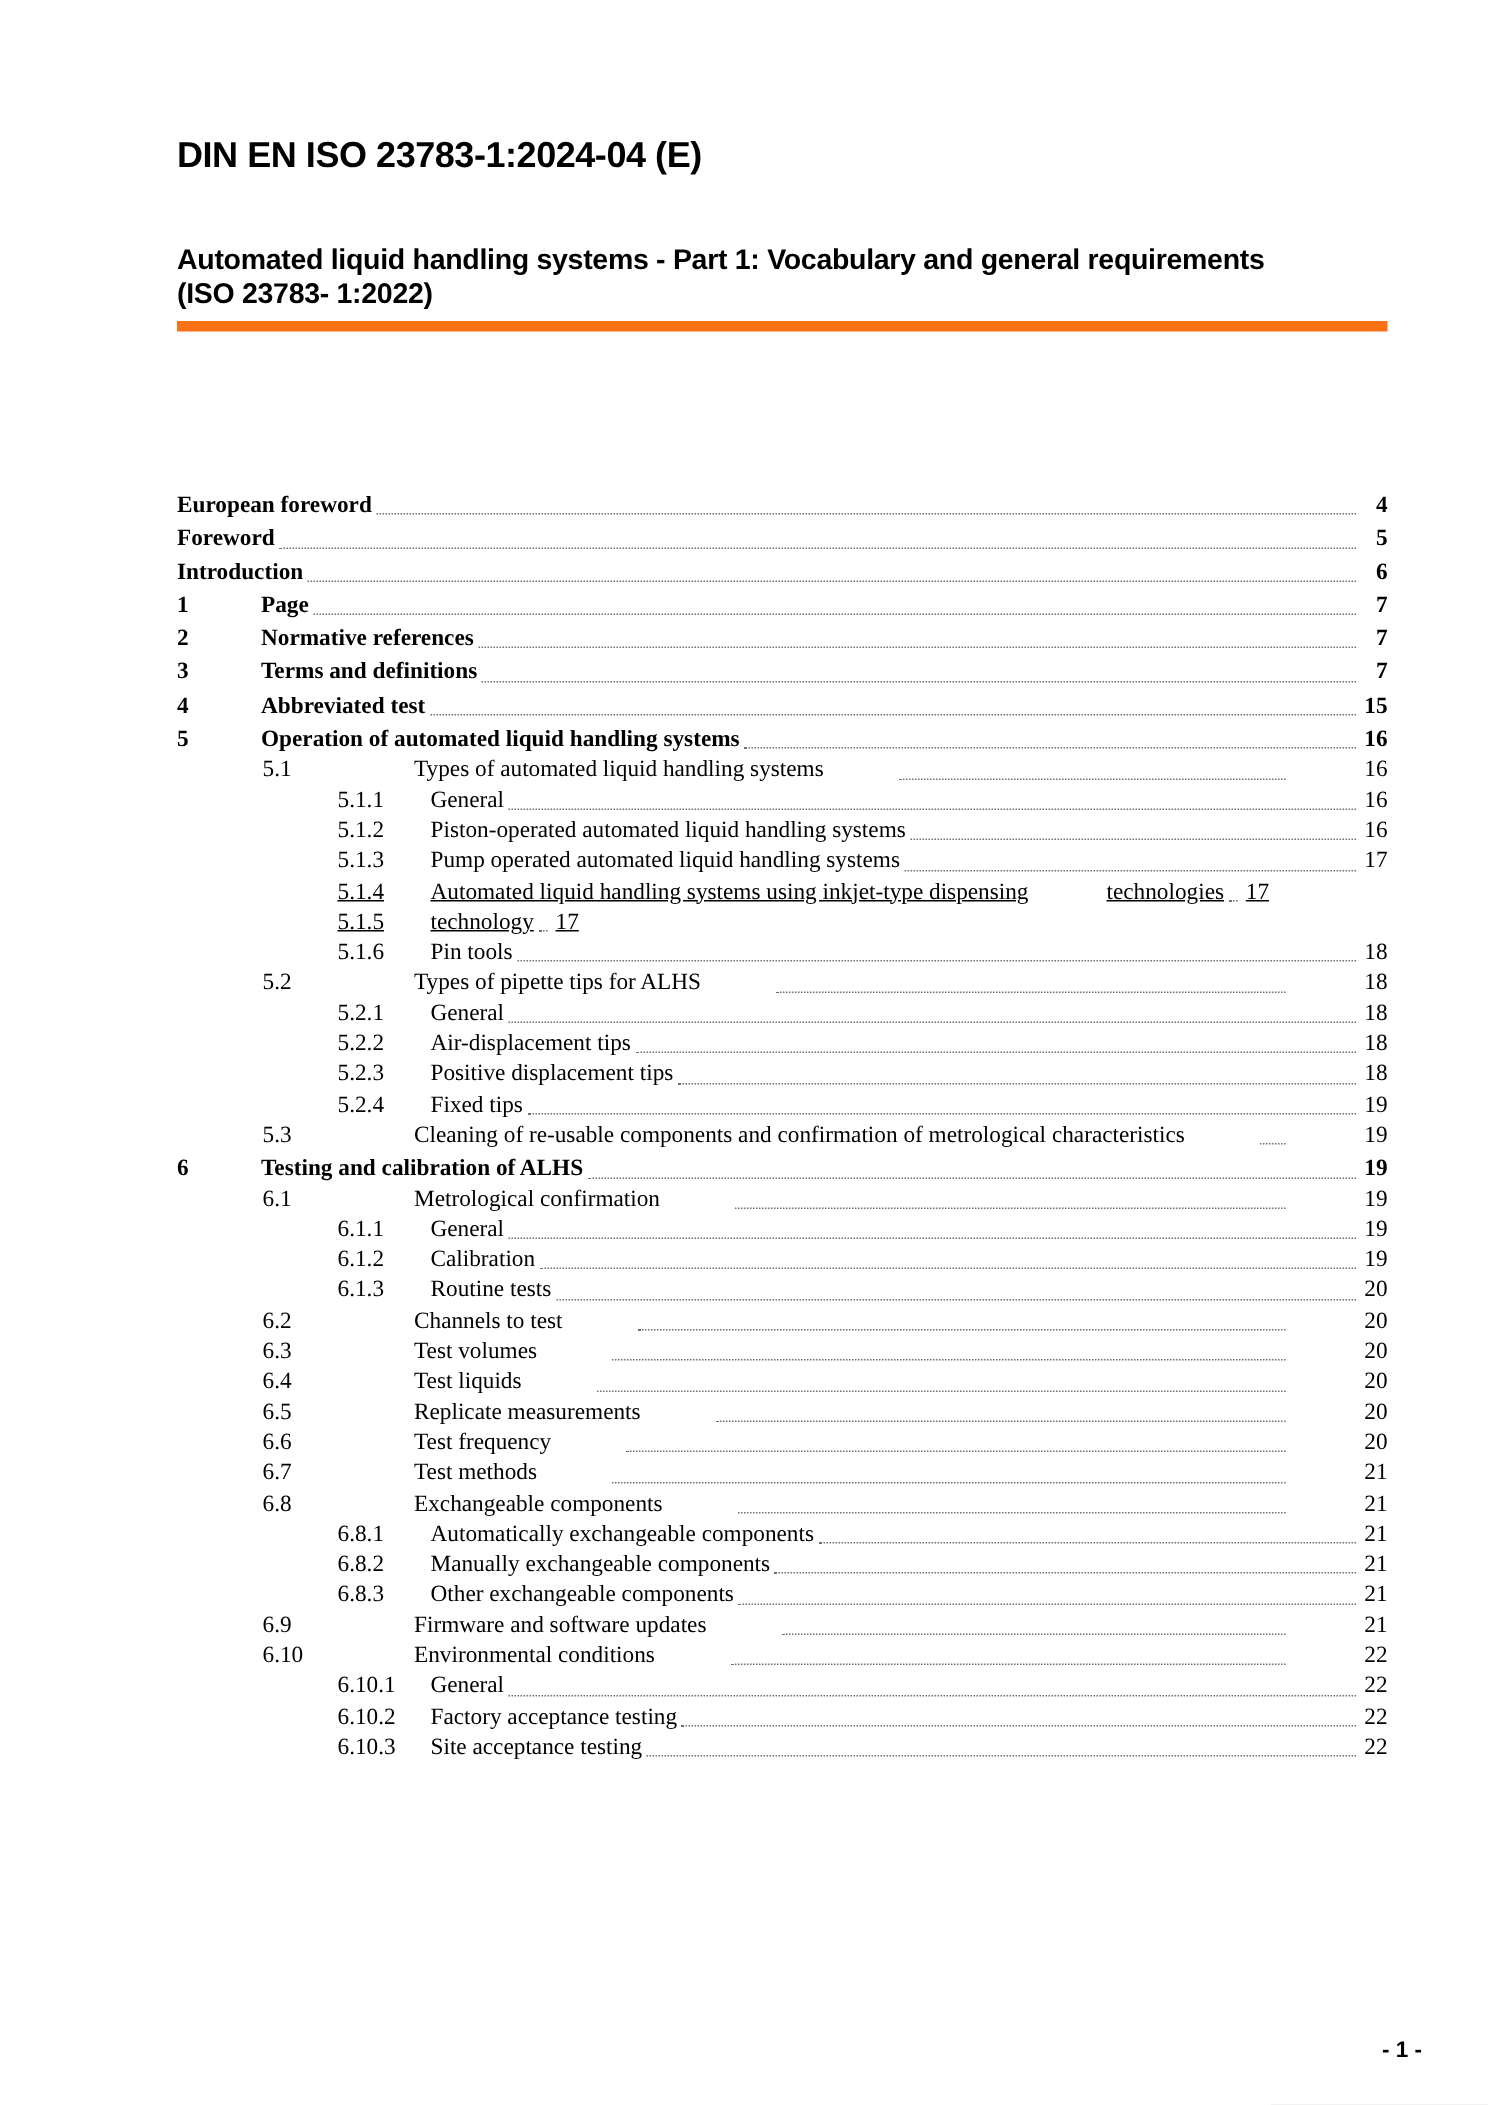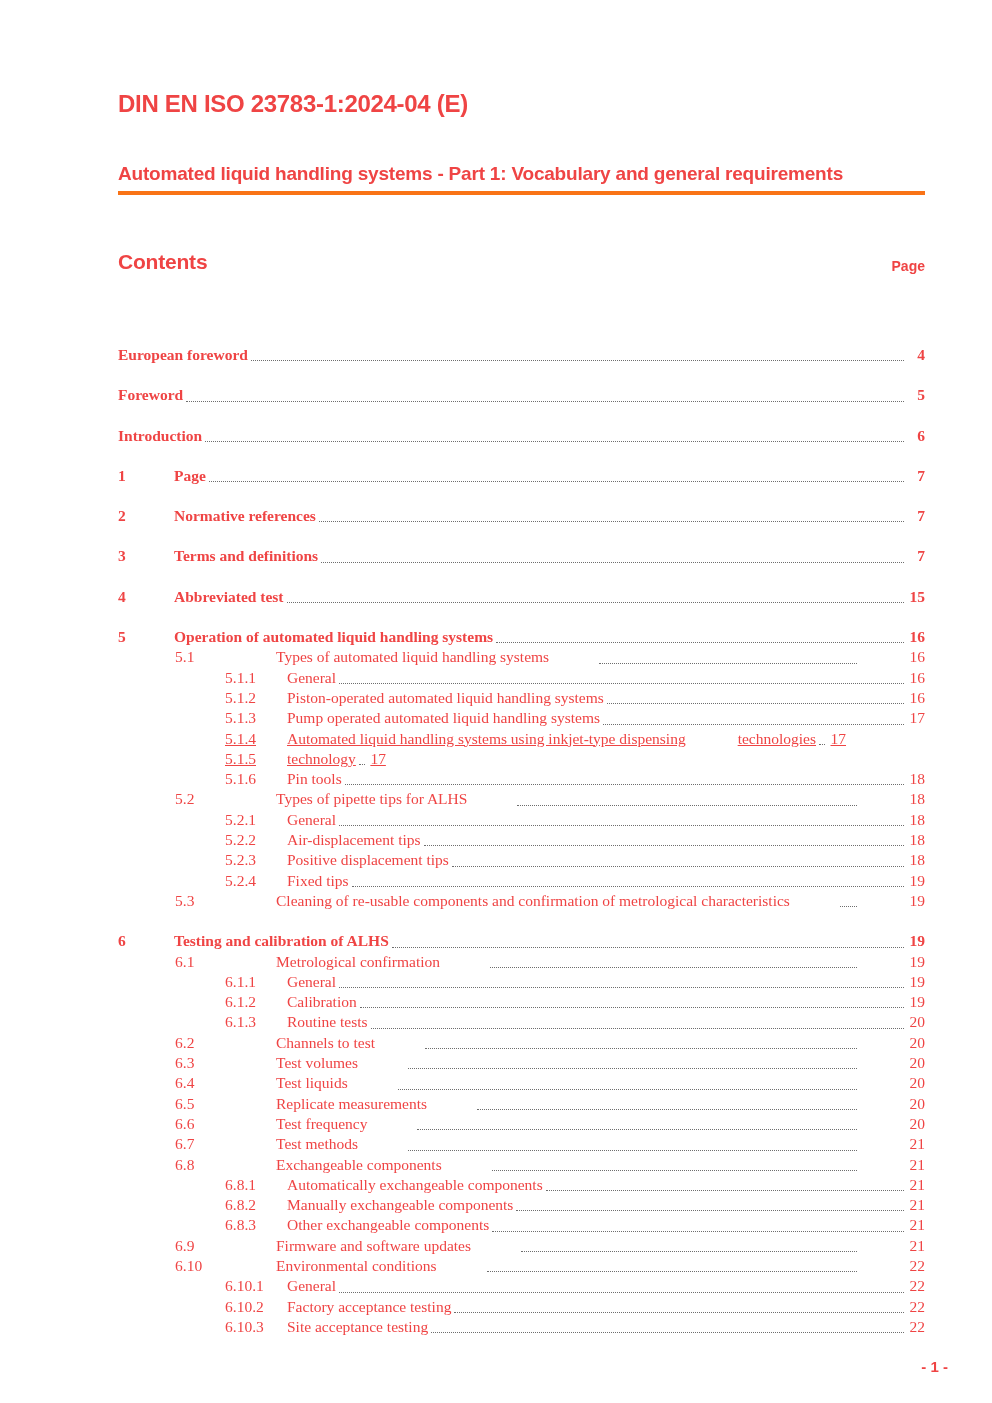--- a/index.html
+++ b/index.html
@@ -1,21 +1,21 @@
 <!DOCTYPE html>
 <html><head>
 <meta charset="utf-8">
 <style>
   html,body { margin:0; padding:0; background:#e8e8e8; }
   .page {
     position: relative;
     width: 992px;
     height: 1403px;
     background: #ffffff;
-    color: #ef4444;
+    color: #000000;
     margin: 0 auto;
     overflow: hidden;
     font-family: "Liberation Serif", "DejaVu Serif", serif;
   }
 
   
   .doc-number {
     position: absolute;
     left: 118px; top: 90px;
     font-family: "Liberation Sans", "DejaVu Sans", sans-serif;
@@ -26,21 +26,21 @@
   }
   .doc-title {
     position: absolute;
     left: 118px; top: 162px;
     width: 807px;
     font-family: "Liberation Sans", "DejaVu Sans", sans-serif;
     font-weight: 700;
     font-size: 19px;
     line-height: 23px;
     letter-spacing: -0.2px;
-    border-bottom: 4px solid #f97316;
+    border-bottom: 7px solid #f97316;
     padding-bottom: 6px;
   }
 
   
   .contents-row {
     position: absolute;
     left: 118px; top: 250px;
     width: 807px;
     display: flex;
     justify-content: space-between;
@@ -56,21 +56,21 @@
     position: absolute;
     left: 118px; top: 325px;
     width: 807px;
     font-size: 15.5px;
   }
   .toc-row {
     display: flex;
     align-items: flex-end;
     line-height: 20.3px;
   }
-  .toc-row.lvl1 { margin-top: 20px; font-weight: 700; }
+  .toc-row.lvl1 { margin-top: 2px; font-weight: 700; }
   .toc-row.lvl2 { padding-left: 57px; gap: 47px; }
   .toc-row.lvl3 { padding-left: 107px; }
   .num { flex: none; }
   .lvl1 .num { width: 56px; }
   .lvl2 .num { width: 54px; }
   .lvl3 .num { width: 62px; }
   .title { flex: none; white-space: nowrap; }
   .leader {
     flex: 1 1 auto;
     min-width: 6px;
@@ -103,26 +103,23 @@
 </style>
 </head>
 <body>
 
 <div class="page">
 
   <h1 class="doc-number">DIN EN ISO 23783-1:2024-04 (E)</h1>
 
   <div class="doc-title">
     <div>Automated liquid handling systems - Part 1: Vocabulary and general requirements</div>
+    <div>(ISO 23783- 1:2022)</div>
   </div>
 
-  <div class="contents-row">
-    <span class="contents-heading">Contents</span>
-    <span class="page-label">Page</span>
-  </div>
 
   <div class="toc" id="toc">
       <div class="toc-row lvl1">
         <span class="title">European foreword</span>
         <span class="leader"></span>
         <span class="pg">4</span>
       </div>
       <div class="toc-row lvl1">
         <span class="title">Foreword</span>
         <span class="leader"></span>

